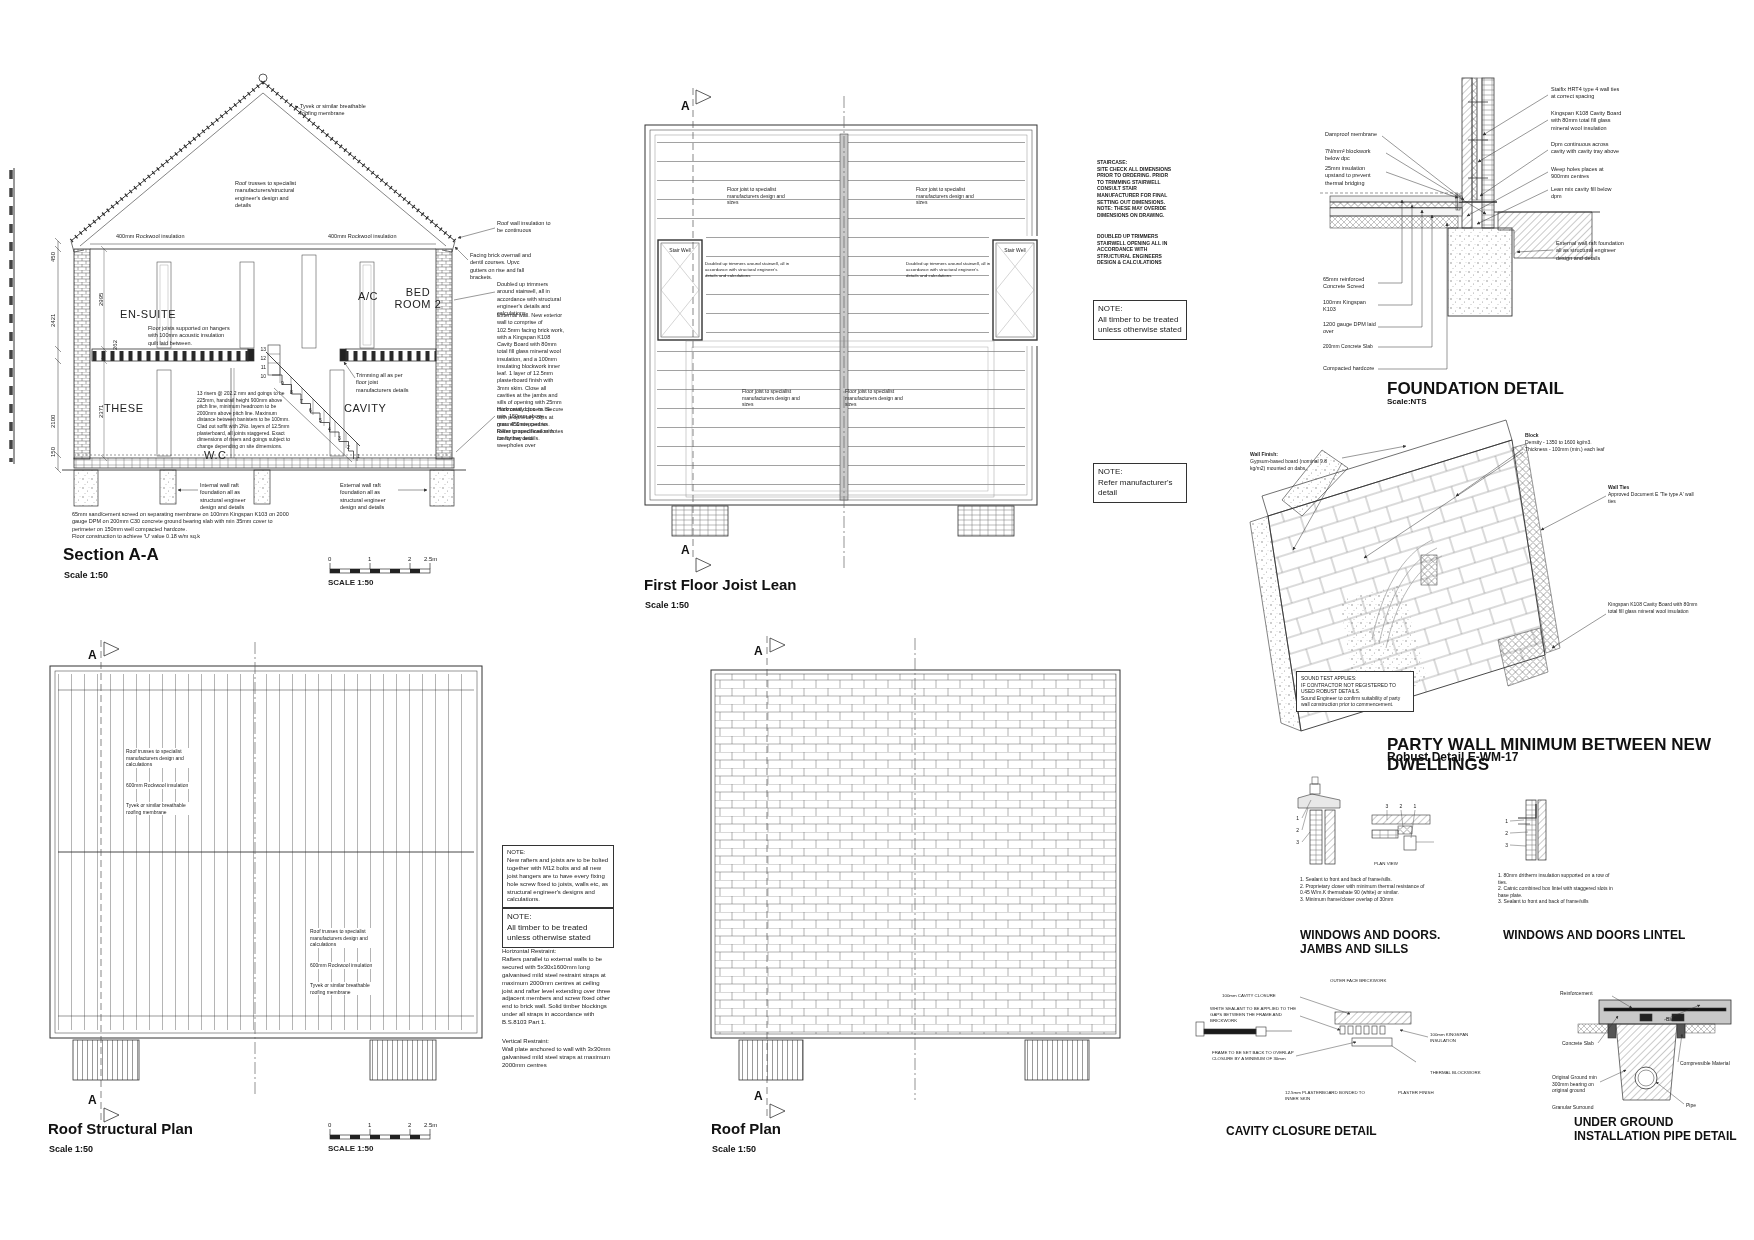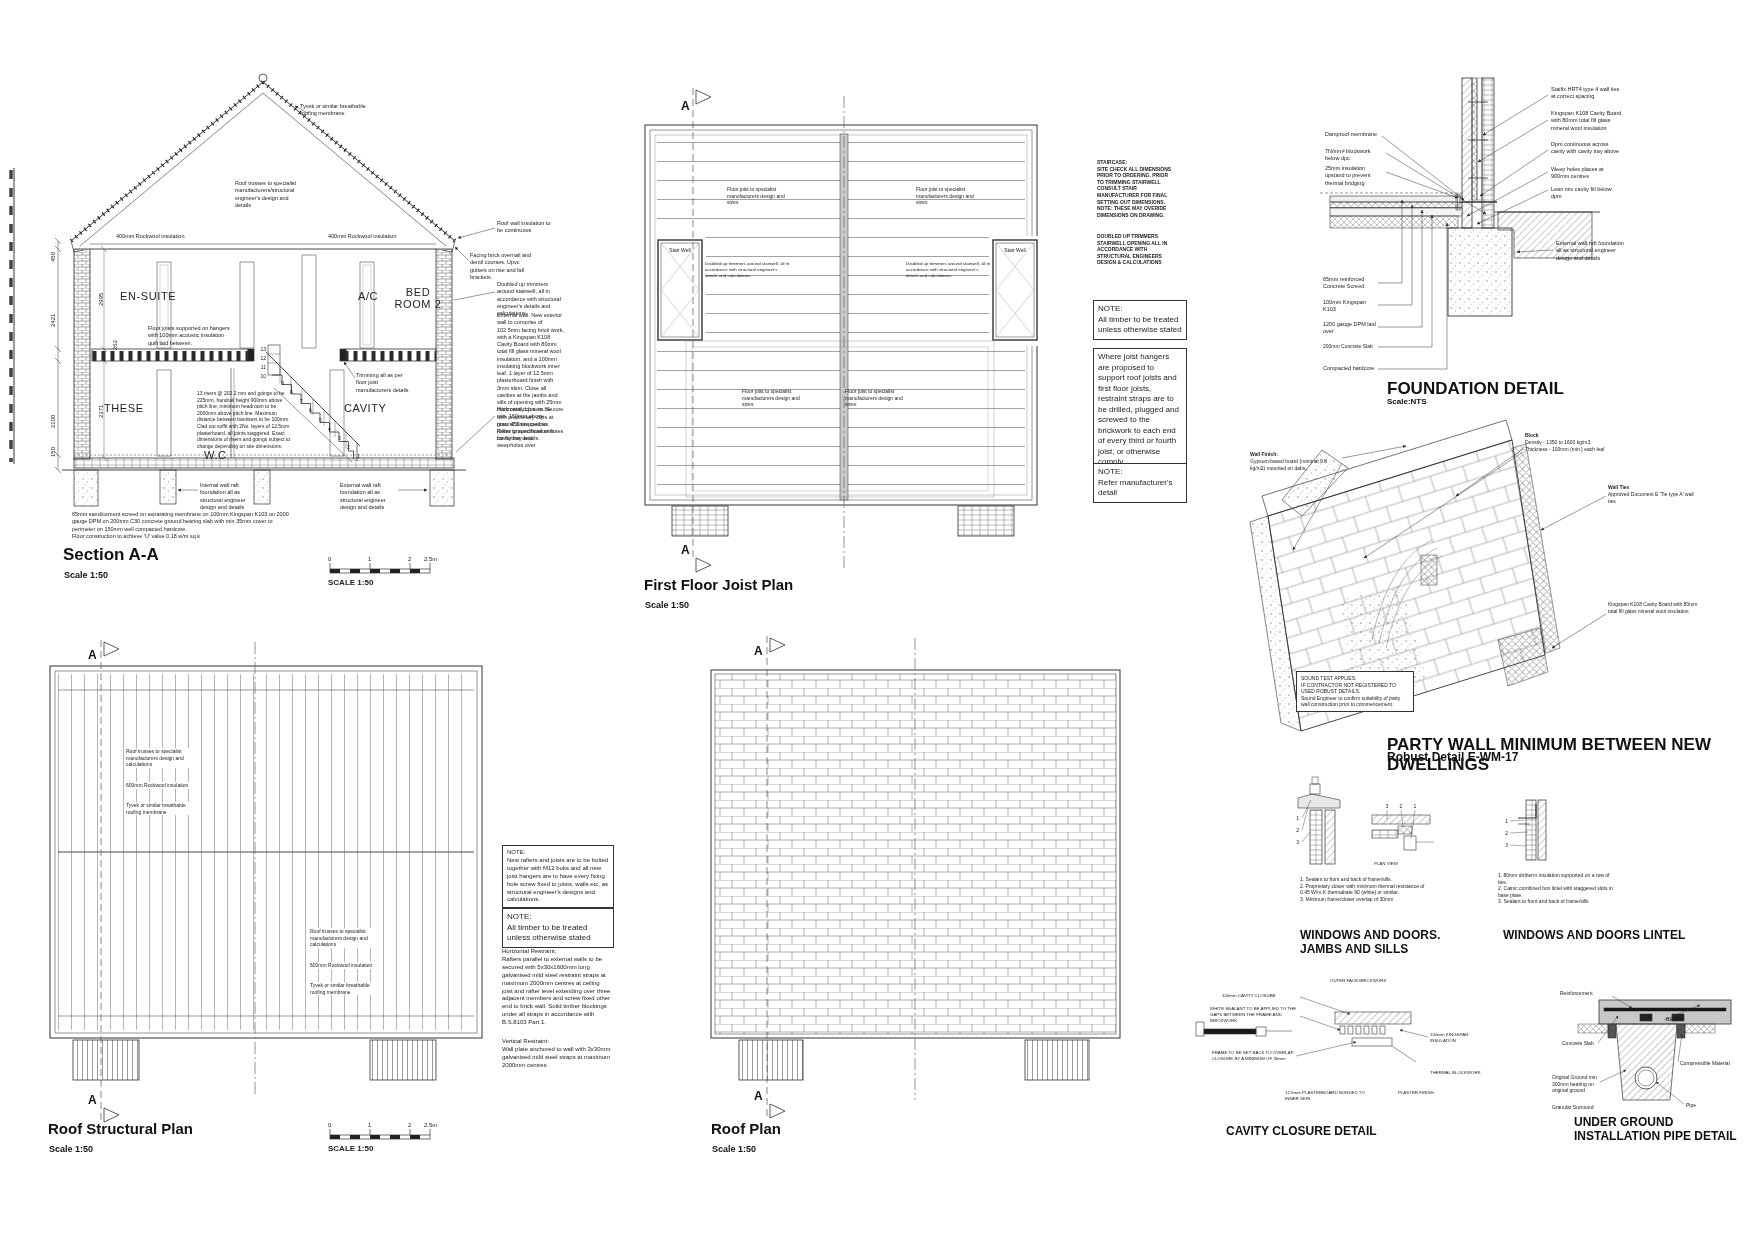--- a/index.html
+++ b/index.html
@@ -369,21 +369,21 @@
     <text x="1401" y="808" text-anchor="middle">2</text>
     <text x="1415" y="808" text-anchor="middle">1</text>
     <text x="1508" y="823" text-anchor="end">1</text>
     <text x="1508" y="835" text-anchor="end">2</text>
     <text x="1508" y="847" text-anchor="end">3</text>
   </g>
 </svg>
 
 <div class="ttl ttl-lg" style="left:63px;top:545px">Section A-A</div>
 <div class="sc" style="left:64px;top:570px">Scale 1:50</div>
-<div class="room" style="left:120px;top:290px">EN-SUITE</div>
+<div class="room" style="left:120px;top:308px">EN-SUITE</div>
 <div class="room" style="left:358px;top:290px">A/C</div>
 <div class="room ctr" style="left:390px;top:286px;width:56px">BED
 ROOM 2</div>
 <div class="room" style="left:104px;top:402px">THESE</div>
 <div class="room" style="left:344px;top:402px">CAVITY</div>
 <div class="room" style="left:204px;top:449px">W.C</div>
 <div class="lbl" style="left:300px;top:103px;width:80px">Tyvek or similar breathable roofing membrane</div>
 <div class="lbl" style="left:235px;top:180px;width:70px">Roof trusses to specialist manufacturers/structural engineer's  design and details</div>
 <div class="lbl" style="left:116px;top:233px;width:100px">400mm Rockwool insulation</div>
 <div class="lbl" style="left:328px;top:233px;width:100px">400mm Rockwool insulation</div>
@@ -407,39 +407,38 @@
 <div class="lbl t6 rot" style="left:98px;top:306px">2995</div>
 <div class="lbl t6 rot" style="left:112px;top:350px">262</div>
 <div class="lbl t6 rot" style="left:98px;top:418px">2371</div>
 
 <div class="lbl t6" style="left:328px;top:556px">0</div>
 <div class="lbl t6" style="left:368px;top:556px">1</div>
 <div class="lbl t6" style="left:408px;top:556px">2</div>
 <div class="lbl t6" style="left:424px;top:556px">2.5m</div>
 <div class="lbl t8 b" style="left:328px;top:578px">SCALE 1:50</div>
 
-<div class="ttl" style="left:644px;top:576px">First Floor Joist Plan</div>
+<div class="ttl" style="left:644px;top:576px">First Floor Joist Lean</div>
 <div class="sc" style="left:645px;top:600px">Scale 1:50</div>
 <div class="flag" style="left:681px;top:99px">A</div>
 <div class="flag" style="left:681px;top:543px">A</div>
 <div class="lbl t5" style="left:727px;top:186px;width:58px">Floor joist to specialist manufacturers design and sizes</div>
 <div class="lbl t5" style="left:916px;top:186px;width:58px">Floor joist to specialist manufacturers design and sizes</div>
 <div class="lbl t5" style="left:742px;top:388px;width:58px">Floor joist to specialist manufacturers design and sizes</div>
 <div class="lbl t5" style="left:845px;top:388px;width:58px">Floor joist to specialist manufacturers design and sizes</div>
 <div class="lbl t4" style="left:705px;top:261px;width:86px">Doubled up trimmers around stairwell, all in accordance with structural engineer's details and calculations</div>
 <div class="lbl t4" style="left:906px;top:261px;width:86px">Doubled up trimmers around stairwell, all in accordance with structural engineer's details and calculations</div>
 <div class="lbl t5 ctr" style="left:662px;top:247px;width:36px">Stair Well</div>
 <div class="lbl t5 ctr" style="left:997px;top:247px;width:36px">Stair Well</div>
 
 <div class="lbl t5 b" style="left:1097px;top:159px;width:76px">STAIRCASE:
 SITE CHECK ALL DIMENSIONS PRIOR TO ORDERING. PRIOR TO TRIMMING STAIRWELL CONSULT STAIR MANUFACTURER FOR FINAL SETTING OUT DIMENSIONS. NOTE: THESE MAY OVERIDE DIMENSIONS ON DRAWING.</div>
 <div class="lbl t5 b" style="left:1097px;top:233px;width:72px">DOUBLED UP TRIMMERS STAIRWELL OPENING ALL IN ACCORDANCE WITH STRUCTURAL ENGINEERS DESIGN &amp; CALCULATIONS</div>
 <div class="lbl t8 bx" style="left:1093px;top:300px;width:84px">NOTE:
 All timber to be treated unless otherwise stated</div>
-<div class="lbl t8 bx" style="left:1093px;top:348px;width:84px">Where joist hangers are proposed to support roof joists and first floor joists, restraint straps are to be drilled, plugged and screwed to the brickwork to each end of every third or fourth joist, or otherwise comply.</div>
 <div class="lbl t8 bx" style="left:1093px;top:463px;width:84px">NOTE:
 Refer manufacturer's detail</div>
 
 <div class="ttl ttl-sm" style="left:1387px;top:379px">FOUNDATION DETAIL</div>
 <div class="sc" style="left:1387px;top:397px;font-size:8px">Scale:NTS</div>
 <div class="lbl" style="left:1325px;top:131px;width:56px">Damproof membrane</div>
 <div class="lbl" style="left:1325px;top:148px;width:60px">7N/mm² blockwork below dpc</div>
 <div class="lbl" style="left:1325px;top:165px;width:60px">25mm insulation upstand to prevent thermal bridging</div>
 <div class="lbl" style="left:1323px;top:276px;width:54px">65mm reinforced Concrete Screed</div>
 <div class="lbl" style="left:1323px;top:299px;width:54px">100mm Kingspan K103</div>

